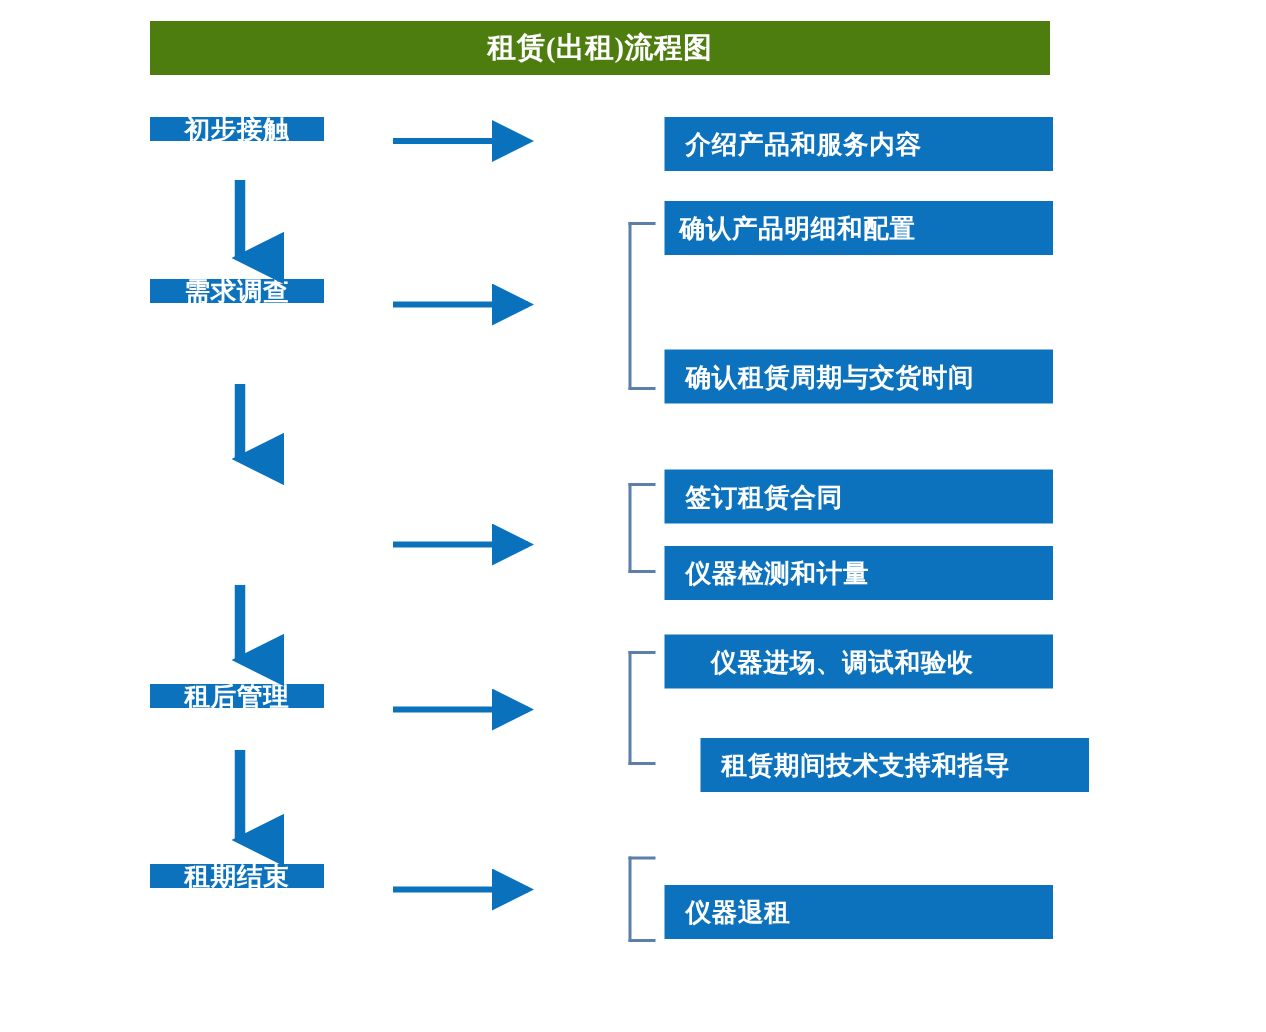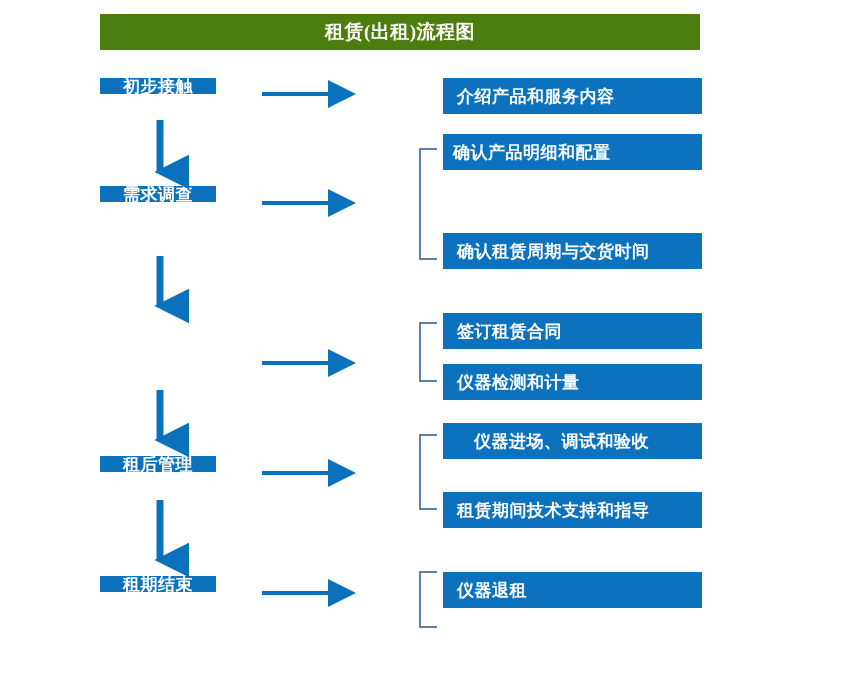--- a/index.html
+++ b/index.html
@@ -105,23 +105,23 @@
 
   <div class="node right" style="left:443px; top:78px;">介绍产品和服务内容</div>
 
   <div class="node right" style="left:443px; top:134px;padding-left:10px;">确认产品明细和配置</div>
   <div class="node right" style="left:443px; top:233px;">确认租赁周期与交货时间</div>
 
   <div class="node right" style="left:443px; top:313px;">签订租赁合同</div>
   <div class="node right" style="left:443px; top:364px;">仪器检测和计量</div>
 
   <div class="node right" style="left:443px; top:423px;padding-left:31px;">仪器进场、调试和验收</div>
-  <div class="node right" style="left:443px; top:492px;">租赁期间技术支持和指导</div>
+  <div class="node right" style="left:467px; top:492px;">租赁期间技术支持和指导</div>
 
-  <div class="node right" style="left:443px; top:572px;">仪器退租</div>
+  <div class="node right" style="left:443px; top:590px;">仪器退租</div>
 
   <div class="bracket" style="left:419px; top:148px; height:112px;"></div>
   <div class="bracket" style="left:419px; top:322px; height:60px;"></div>
   <div class="bracket" style="left:419px; top:434px; height:76px;"></div>
   <div class="bracket" style="left:419px; top:571px; height:57px;"></div>
 
   <svg class="arrows" viewBox="0 0 844 688">
     <defs>
       <marker id="ah-right" markerWidth="7" markerHeight="7" refX="6" refY="3.5" orient="auto" markerUnits="strokeWidth">
         <path d="M0,0 L7,3.5 L0,7 Z" fill="#0a72bd"></path>

